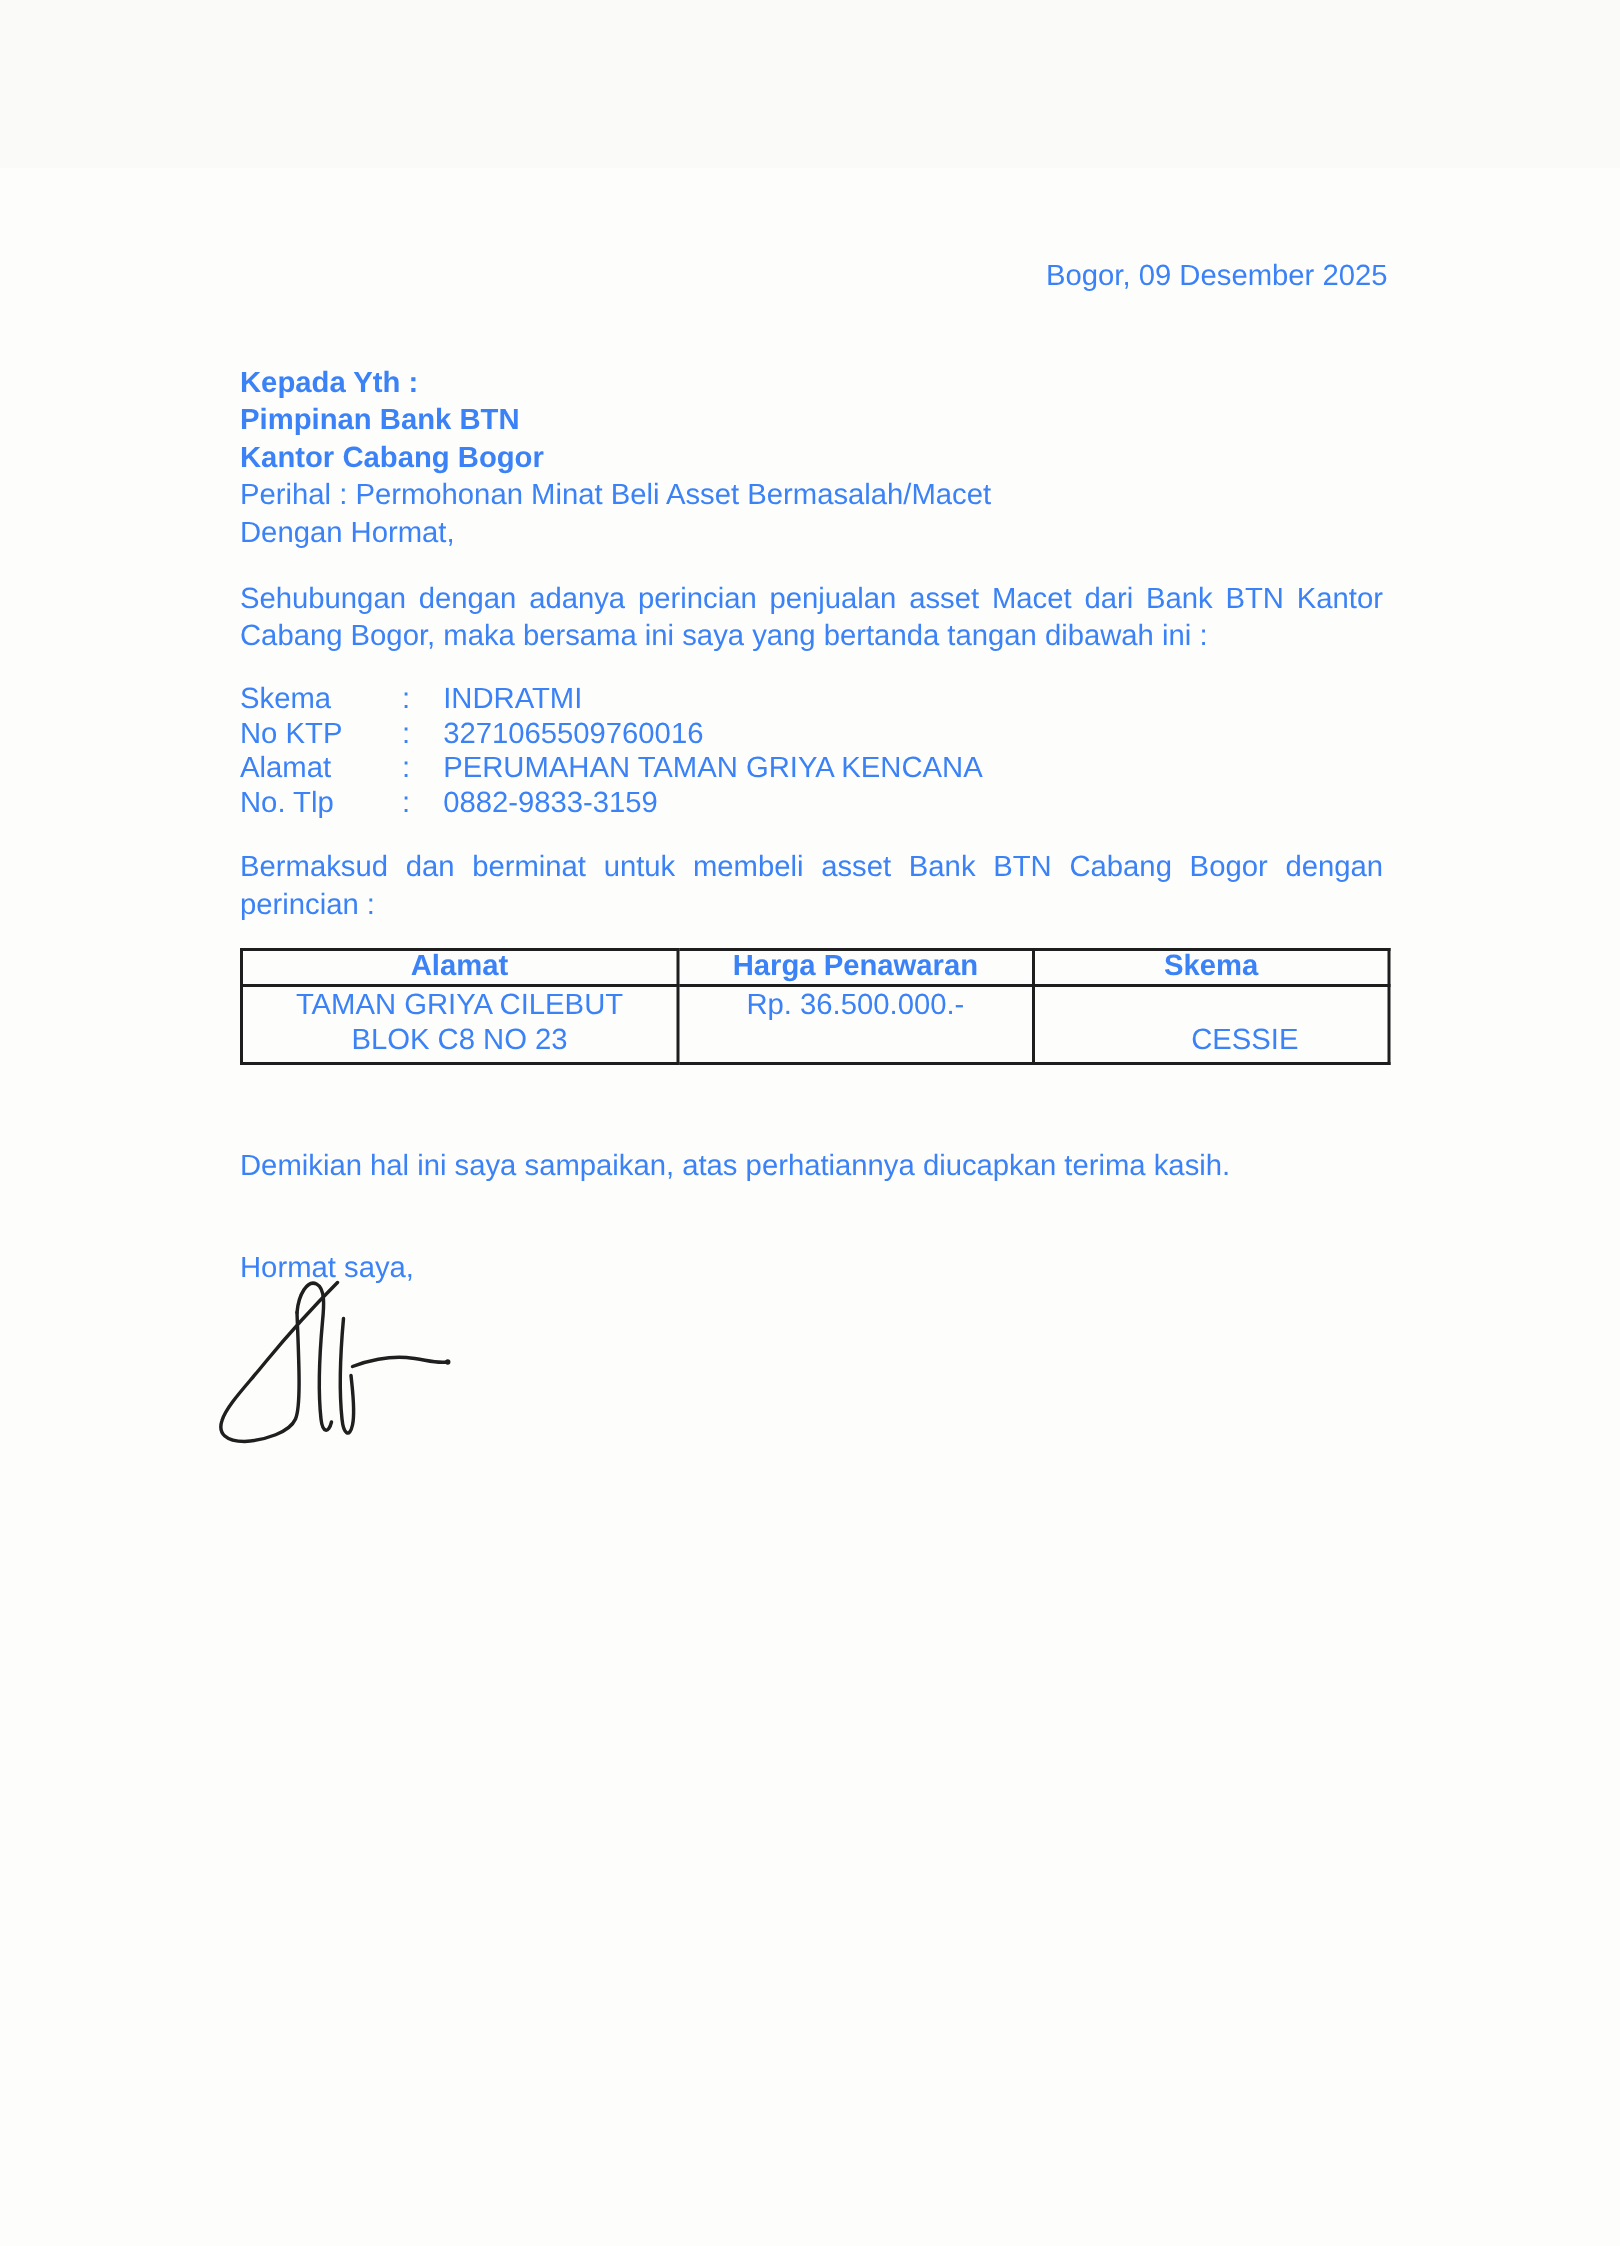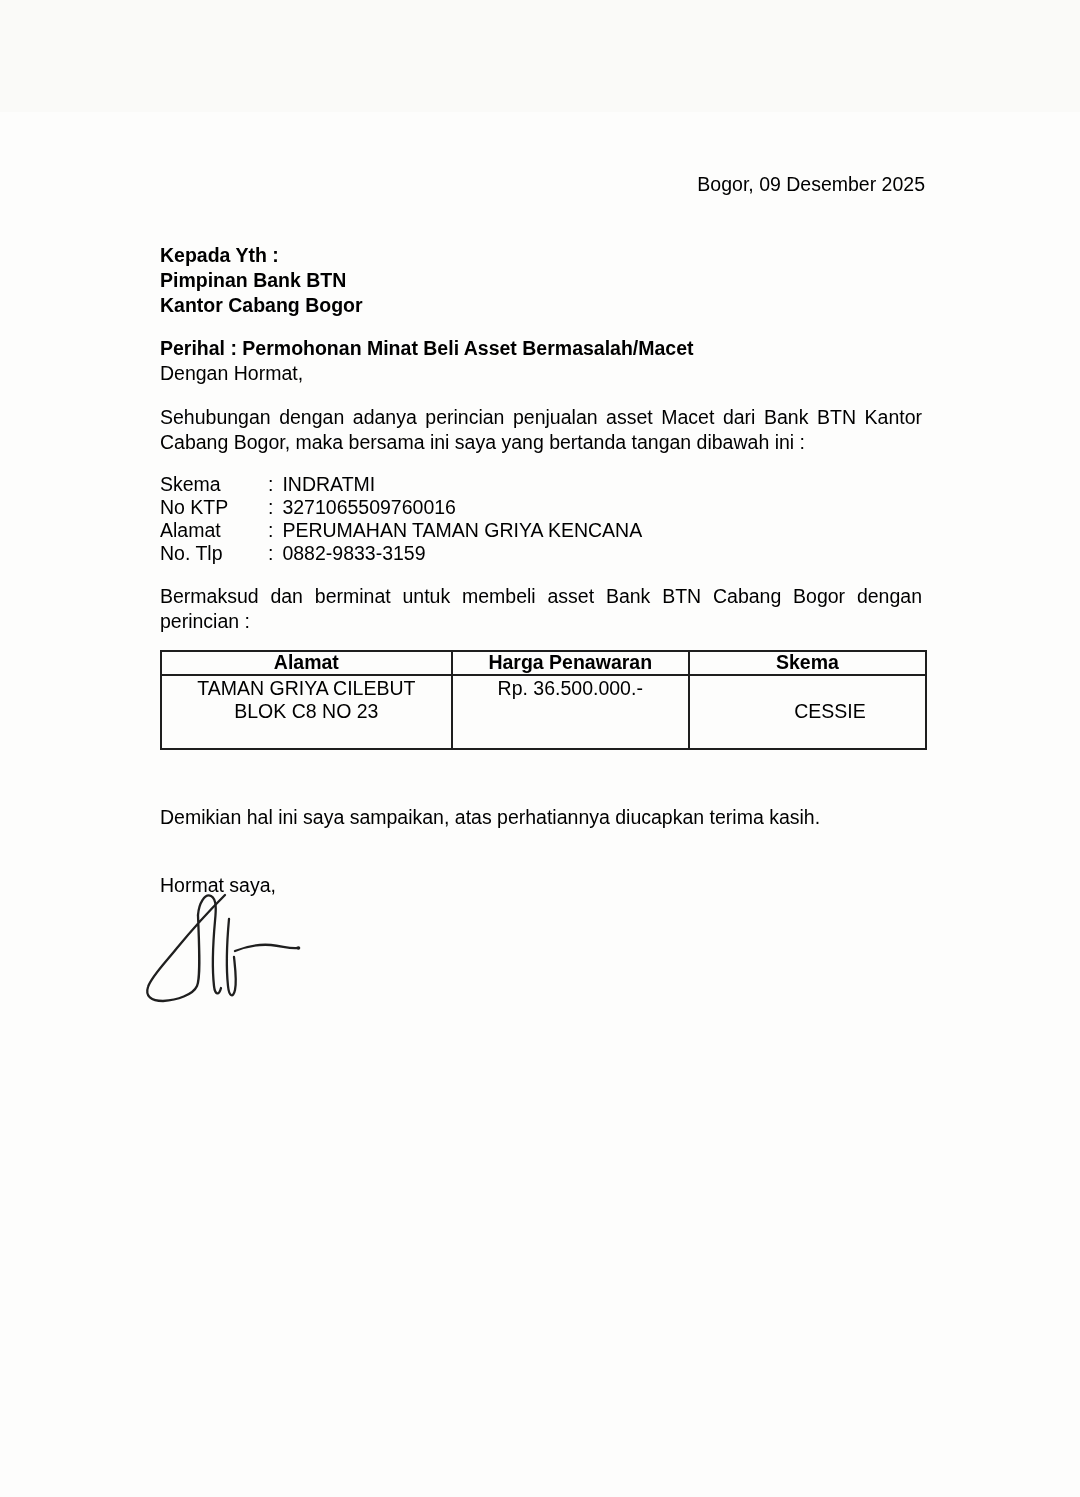--- a/index.html
+++ b/index.html
@@ -3,21 +3,21 @@
 <meta charset="utf-8">
 <style>
   * { margin: 0; padding: 0; box-sizing: border-box; }
   html, body { background: #e9e9e9; }
   .page {
     position: relative;
     width: 1080px;
     height: 1497px;
     background: #fdfdfc;
     font-family: "Liberation Sans", "DejaVu Sans", sans-serif;
-    color: #000000;
+    color: #3b82f6;
     font-size: 19.5px;
     line-height: 25px;
     overflow: hidden;
   }
   .scan-band {
     position: absolute;
     top: 0; left: 0; right: 0;
     height: 112px;
     background: #fafaf8;
   }
@@ -28,54 +28,54 @@
     width: 765px;
     padding-top: 172px;
   }
   .date-line {
     text-align: right;
   }
   .recipient-block {
     margin-top: 46px;
     font-weight: bold;
   }
-  .subject-line { margin-top: 18px; font-weight: bold; }
+  .subject-line { margin-top: 0; }
   .salutation { }
   .para-justified {
     margin-top: 19px;
     width: 762px;
     text-align: justify;
   }
   .fields {
     margin-top: 18px;
     line-height: 23px;
   }
   .field-row { white-space: nowrap; }
   .field-label { display: inline-block; width: 108px; }
   .field-colon { display: inline-block; }
-  .field-value { margin-left: 9px; }
+  .field-value { margin-left: 22px; }
   .para-intent { margin-top: 19px; }
   table.asset-table {
     margin-top: 16px;
     width: 767px;
     border-collapse: collapse;
     table-layout: fixed;
   }
   table.asset-table th, table.asset-table td {
     border: 2px solid #1e1e1e;
     text-align: center;
   }
   table.asset-table th {
     font-weight: bold;
     line-height: 21px;
     padding: 0 0 1px 0;
   }
   table.asset-table td {
     vertical-align: top;
-    height: 74px;
+    height: 52px;
     line-height: 23px;
     padding-top: 1px;
   }
   col.c1 { width: 38%; }
   col.c2 { width: 31%; }
   col.c3 { width: 31%; }
   .skema-val { padding-top: 23px; margin-left: 45px; }
   .closing-paragraph { margin-top: 55px; }
   .sig-block {
     margin-top: 43px;

